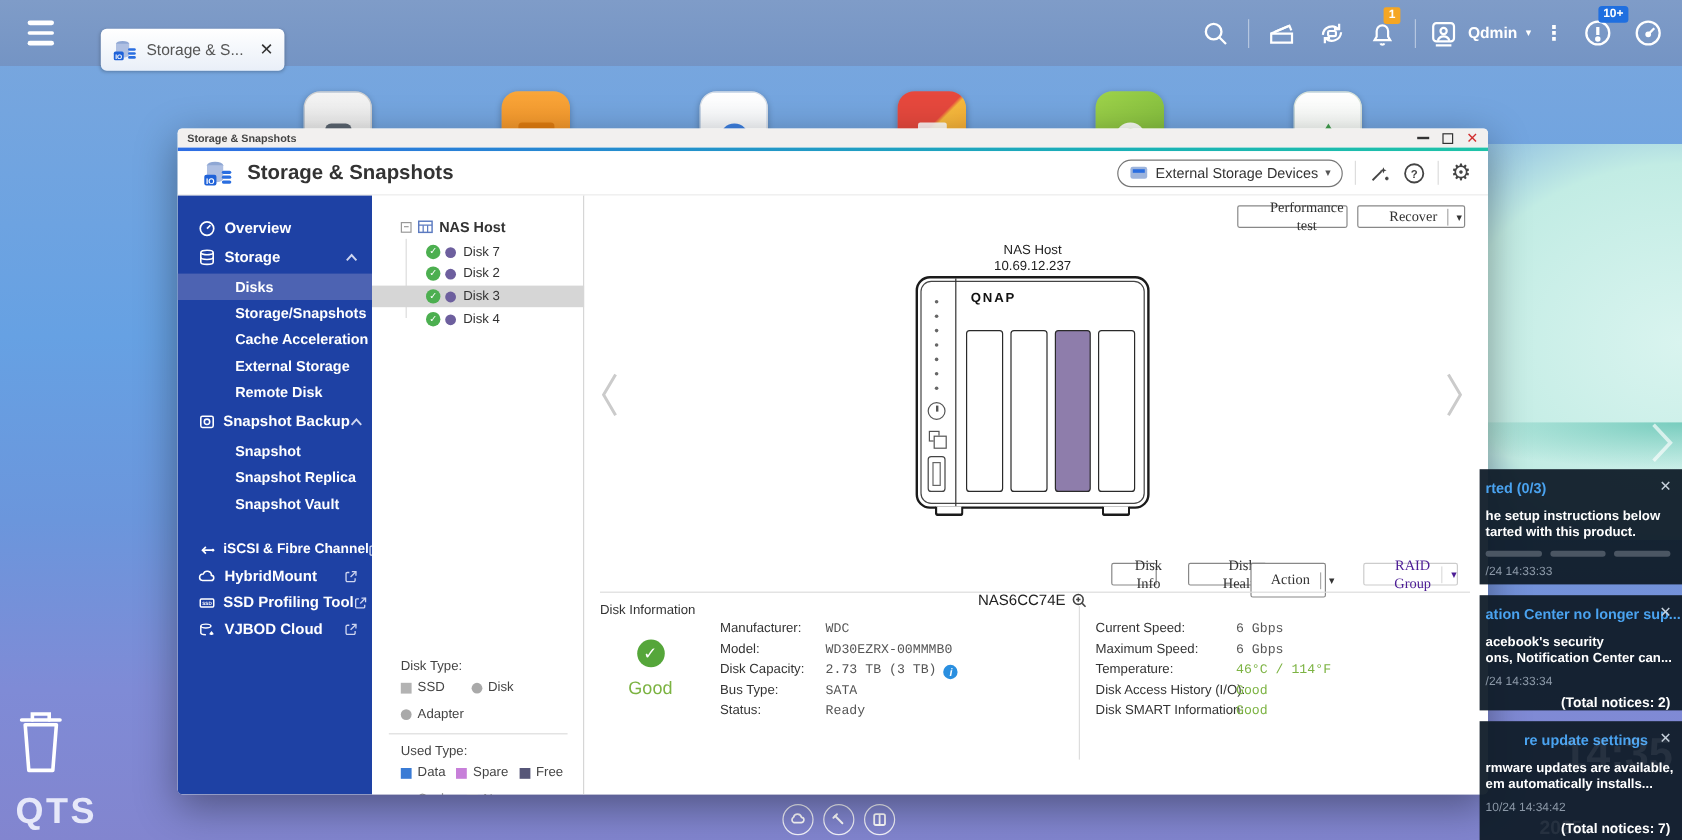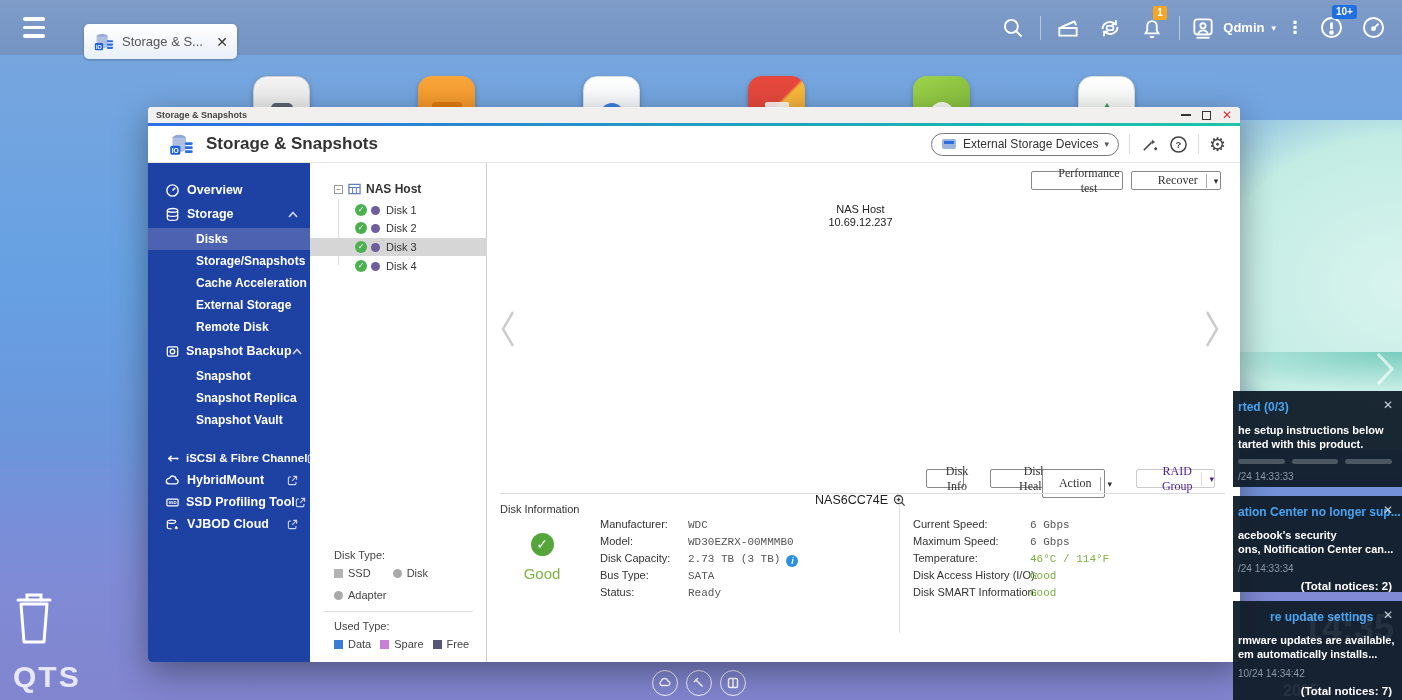--- a/index.html
+++ b/index.html
@@ -518,21 +518,21 @@
               <rect x="1" y="1" width="12" height="10" fill="none" stroke="#5b7ac0" stroke-width="1.3"></rect>
               <line x1="1" y1="4.5" x2="13" y2="4.5" stroke="#5b7ac0" stroke-width="1.1"></line>
               <line x1="5" y1="4.5" x2="5" y2="11" stroke="#5b7ac0" stroke-width="1.1"></line>
               <line x1="9" y1="4.5" x2="9" y2="11" stroke="#5b7ac0" stroke-width="1.1"></line>
             </svg>
           <span class="tlabel">NAS Host</span>
         </div>
         <div class="tree-row" style="top:38px">
           <span class="tcheck">✓</span>
           <span class="tdot"></span>
-          <span class="tlabel">Disk 1</span>
+          <span class="tlabel">Disk 7</span>
         </div>
         <div class="tree-row" style="top:56px">
           <span class="tcheck">✓</span>
           <span class="tdot"></span>
           <span class="tlabel">Disk 2</span>
         </div>
         <div class="tree-row selected" style="top:75px">
           <span class="tcheck">✓</span>
           <span class="tdot"></span>
           <span class="tlabel">Disk 3</span>
@@ -590,20 +590,46 @@
           <div>10.69.12.237</div>
         </div>
 
         <svg class="car-left" width="18" height="40" viewBox="0 0 18 40">
             <polyline points="14,3 4,20 14,37" fill="none" stroke="#cbcbcb" stroke-width="2.5"></polyline>
           </svg>
         <svg class="car-right" width="18" height="40" viewBox="0 0 18 40">
             <polyline points="4,3 14,20 4,37" fill="none" stroke="#cbcbcb" stroke-width="2.5"></polyline>
           </svg>
 
+        <div class="device">
+          <div class="inner"></div>
+          <div class="dev-left">
+            <div class="dev-dots">
+                <i></i>
+                <i></i>
+                <i></i>
+                <i></i>
+                <i></i>
+                <i></i>
+                <i></i>
+              </div>
+            <div class="dev-power"></div>
+            <div class="dev-copy"></div>
+            <div class="dev-usb"></div>
+          </div>
+          <div class="dev-logo">QNAP</div>
+          <div class="bays">
+            <div class="bay"></div>
+            <div class="bay"></div>
+            <div class="bay" style="background-color: rgb(142, 125, 171);"></div>
+            <div class="bay"></div>
+          </div>
+          <div class="dev-foot" style="left:14px"></div>
+          <div class="dev-foot" style="right:14px"></div>
+        </div>
 
         <div class="dev-name">
           <span>NAS6CC74E</span>
           <svg width="13" height="13" viewBox="0 0 14 14" fill="none" stroke="#444" stroke-width="1.4">
               <circle cx="6" cy="6" r="4.4"></circle>
               <line x1="9.5" y1="9.5" x2="12.5" y2="12.5"></line>
               <line x1="4" y1="6" x2="8" y2="6"></line>
               <line x1="6" y1="4" x2="6" y2="8"></line>
             </svg>
         </div>

